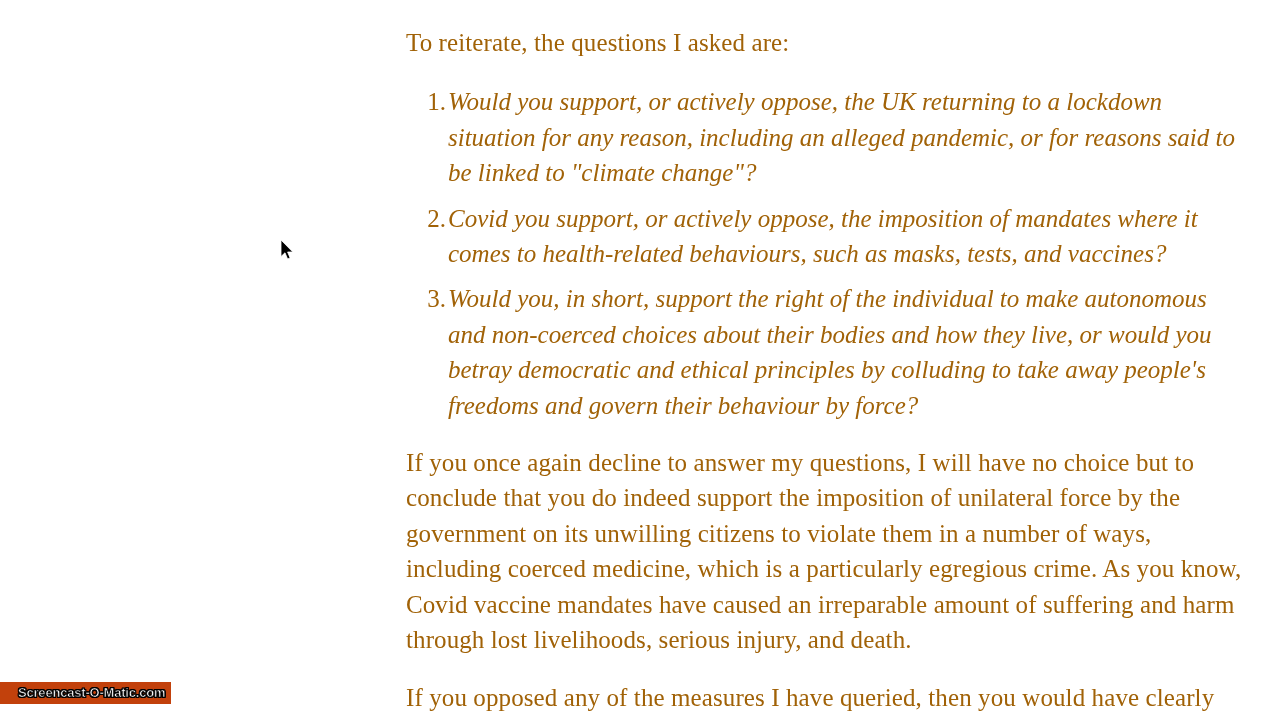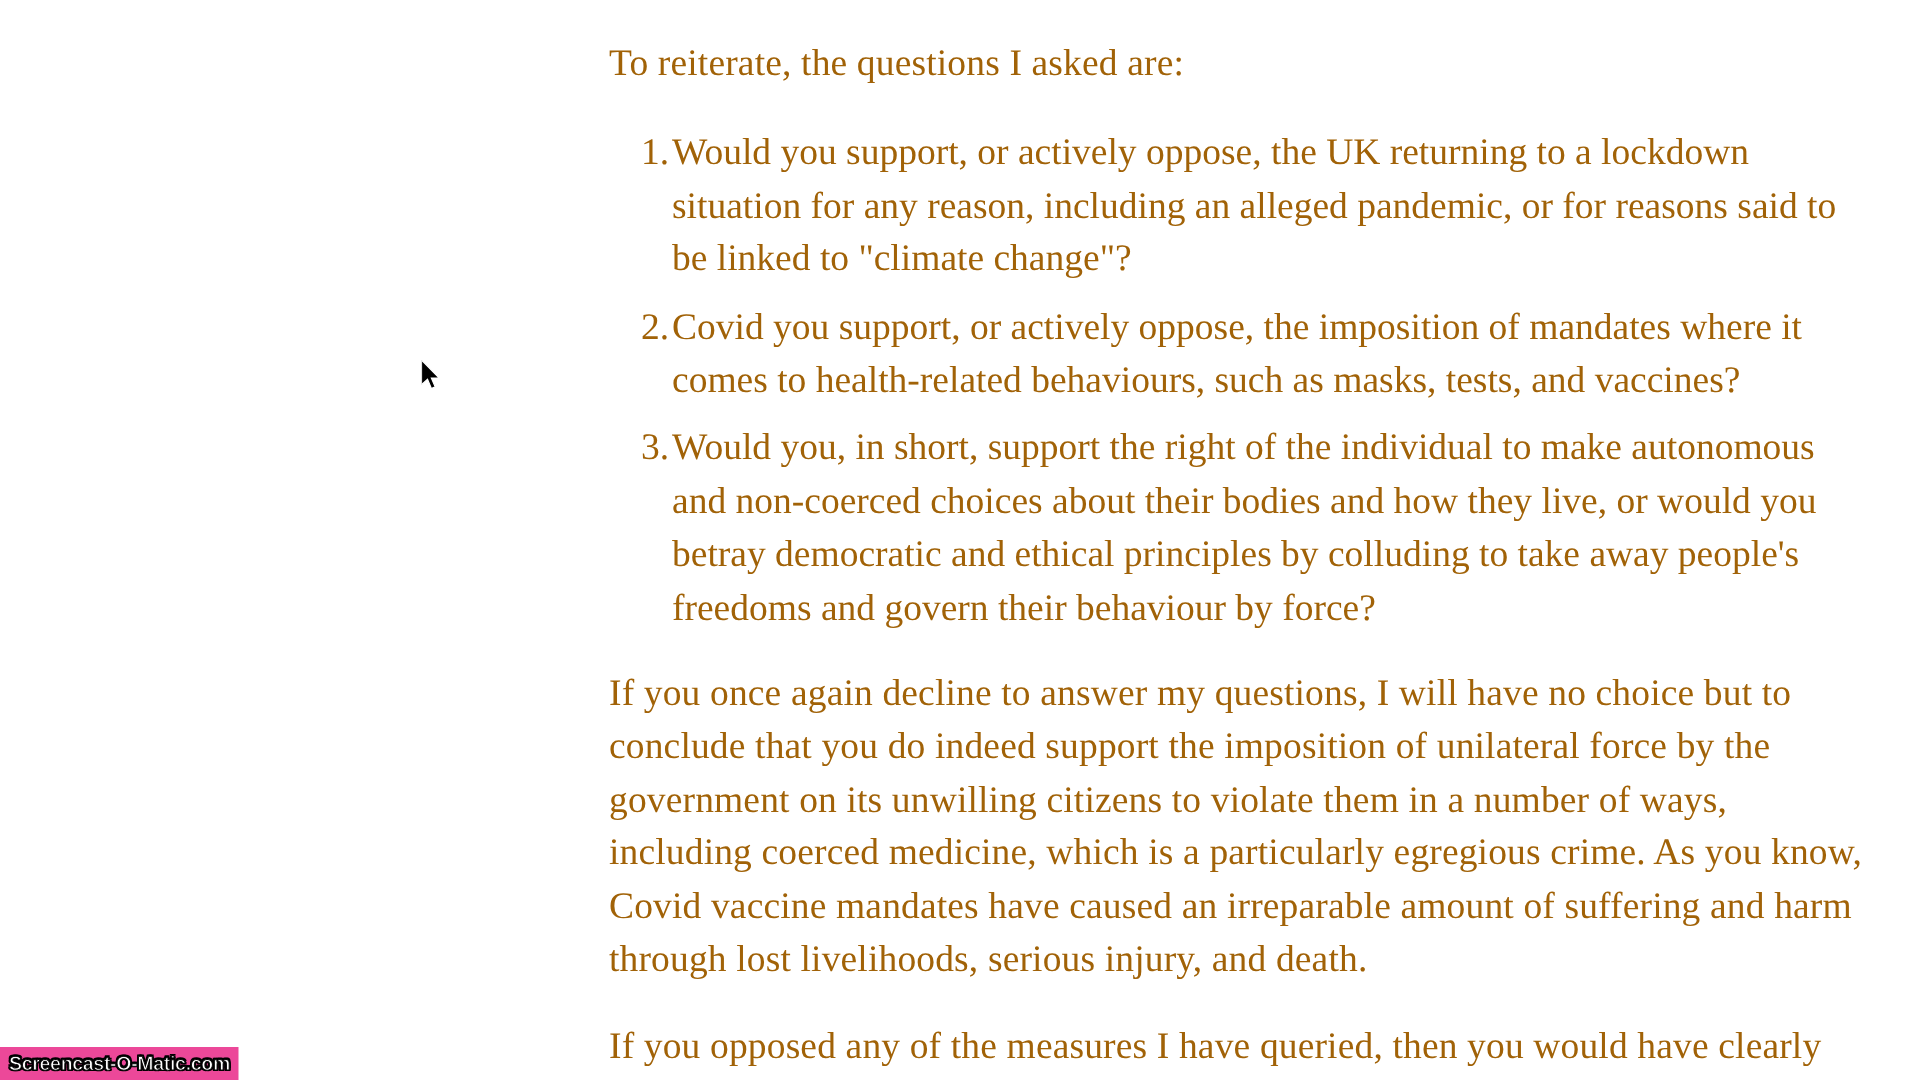--- a/index.html
+++ b/index.html
@@ -54,20 +54,21 @@
   }
   .q-marker {
     position: absolute;
     left: 14px;
     top: 0;
     width: 26px;
     text-align: right;
   }
   .q-text {
     display: block;
+    font-style: italic;
   }
 
   #closing-paragraph {
     margin-bottom: 0;
     font-family: Liberation Serif, serif;
   }
 
   
   #mouse-cursor {
     position: absolute;
@@ -75,23 +76,23 @@
     top: 240px;
     width: 14px;
     height: 21px;
     pointer-events: none;
   }
 
   
   #watermark {
     position: absolute;
     left: 0px;
-    bottom: 0px;
-    background: #ec4899;
-    padding: 3px 6px 4px 6px;
+    bottom: 16px;
+    background: #c2410c;
+    padding: 3px 6px 4px 18px;
     font-family: "Liberation Sans", "DejaVu Sans", sans-serif;
     font-size: 13px;
     font-weight: bold;
     color: #ffffff;
     letter-spacing: -0.2px;
     line-height: 15px;
     -webkit-text-stroke: 0.6px #000000;
     text-shadow:
       -1px 0 0 #000, 1px 0 0 #000, 0 -1px 0 #000, 0 1px 0 #000,
       -1px -1px 0 #000, 1px -1px 0 #000, -1px 1px 0 #000, 1px 1px 0 #000;

